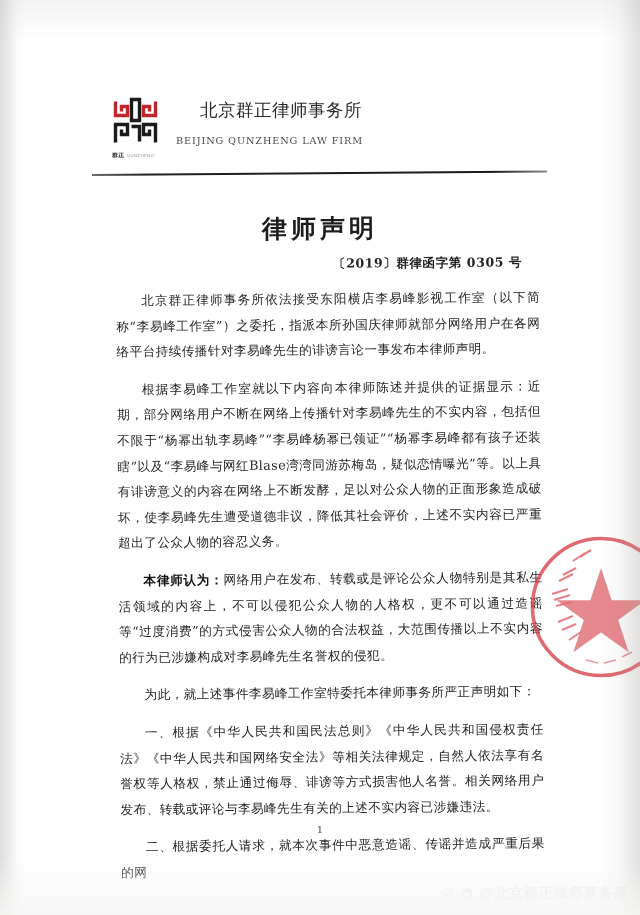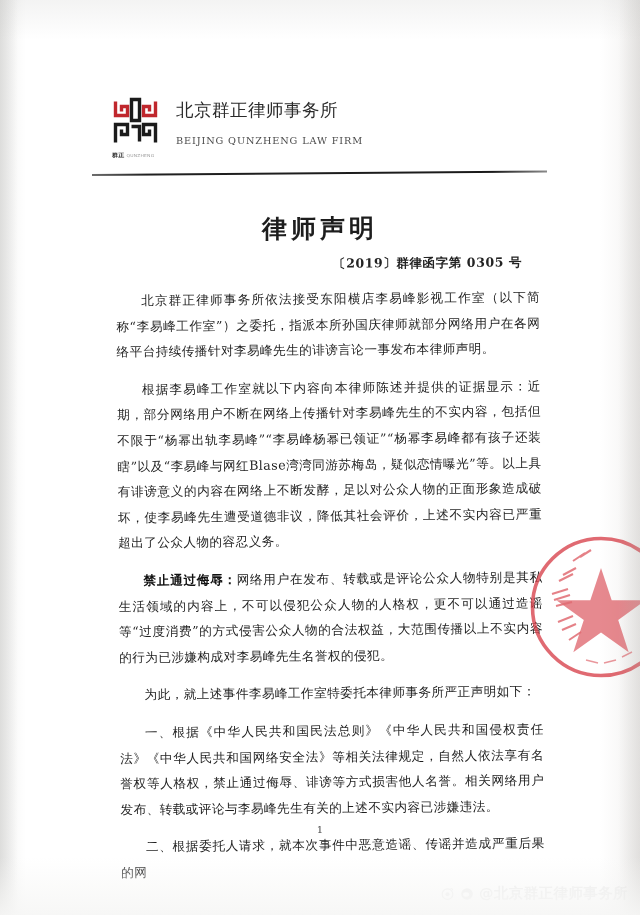--- a/index.html
+++ b/index.html
@@ -92,20 +92,21 @@
   }
   #firm-name-block {
     padding-top: 2px;
   }
   #firm-name-cn {
     font-size: 17.5px;
     color: #2b2b2b;
     letter-spacing: 0.5px;
     font-family: "DejaVu Serif", serif;
     white-space: nowrap;
+    margin-left: 24px;
   }
   #firm-name-en {
     margin-top: 13px;
     font-size: 10px;
     color: #4a4a4a;
     letter-spacing: 0.9px;
     font-family: "DejaVu Serif", serif;
     white-space: nowrap;
     transform: scaleX(0.97);
     transform-origin: left center;
@@ -289,21 +290,21 @@
   <div id="doc-body">
 
     <p class="para">北京群正律师事务所依法接受东阳横店李易峰影视工作室（以下简称“李易峰工作室”）之委托，指派本所孙国庆律师就部分网络用户在各网络平台持续传播针对李易峰先生的诽谤言论一事发布本律师声明。</p>
 
     <div class="para-gap"></div>
 
     <p class="para">根据李易峰工作室就以下内容向本律师陈述并提供的证据显示：近期，部分网络用户不断在网络上传播针对李易峰先生的不实内容，包括但不限于“杨幂出轨李易峰”“李易峰杨幂已领证”“杨幂李易峰都有孩子还装瞎”以及“李易峰与网红Blase湾湾同游苏梅岛，疑似恋情曝光”等。以上具有诽谤意义的内容在网络上不断发酵，足以对公众人物的正面形象造成破坏，使李易峰先生遭受道德非议，降低其社会评价，上述不实内容已严重超出了公众人物的容忍义务。</p>
 
     <div class="para-gap"></div>
 
-    <p class="para"><b>禁止通过侮辱：</b><span>网络用户在发布、转载或是评论公众人物特别是其私生活领域的内容上，不可以侵犯公众人物的人格权，更不可以通过造谣等“过度消费”的方式侵害公众人物的合法权益，大范围传播以上不实内容的行为已涉嫌构成对李易峰先生名誉权的侵犯。</span></p>
+    <p class="para"><b>本律师认为：</b><span>网络用户在发布、转载或是评论公众人物特别是其私生活领域的内容上，不可以侵犯公众人物的人格权，更不可以通过造谣等“过度消费”的方式侵害公众人物的合法权益，大范围传播以上不实内容的行为已涉嫌构成对李易峰先生名誉权的侵犯。</span></p>
 
     <div class="para-gap"></div>
 
     <p class="para">为此，就上述事件李易峰工作室特委托本律师事务所严正声明如下：</p>
 
     <div class="para-gap"></div>
 
     <p class="para">一、根据《中华人民共和国民法总则》《中华人民共和国侵权责任法》《中华人民共和国网络安全法》等相关法律规定，自然人依法享有名誉权等人格权，禁止通过侮辱、诽谤等方式损害他人名誉。相关网络用户发布、转载或评论与李易峰先生有关的上述不实内容已涉嫌违法。</p>
 
     <div class="para-gap"></div>

